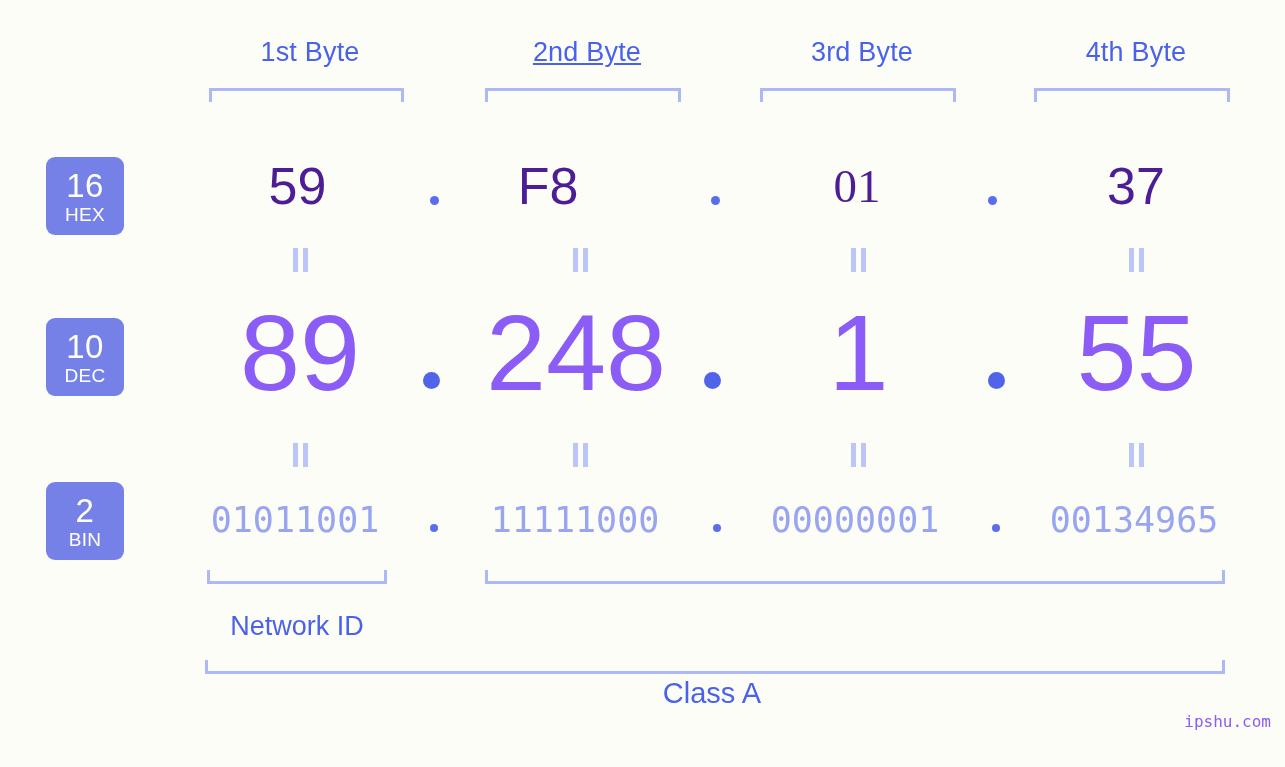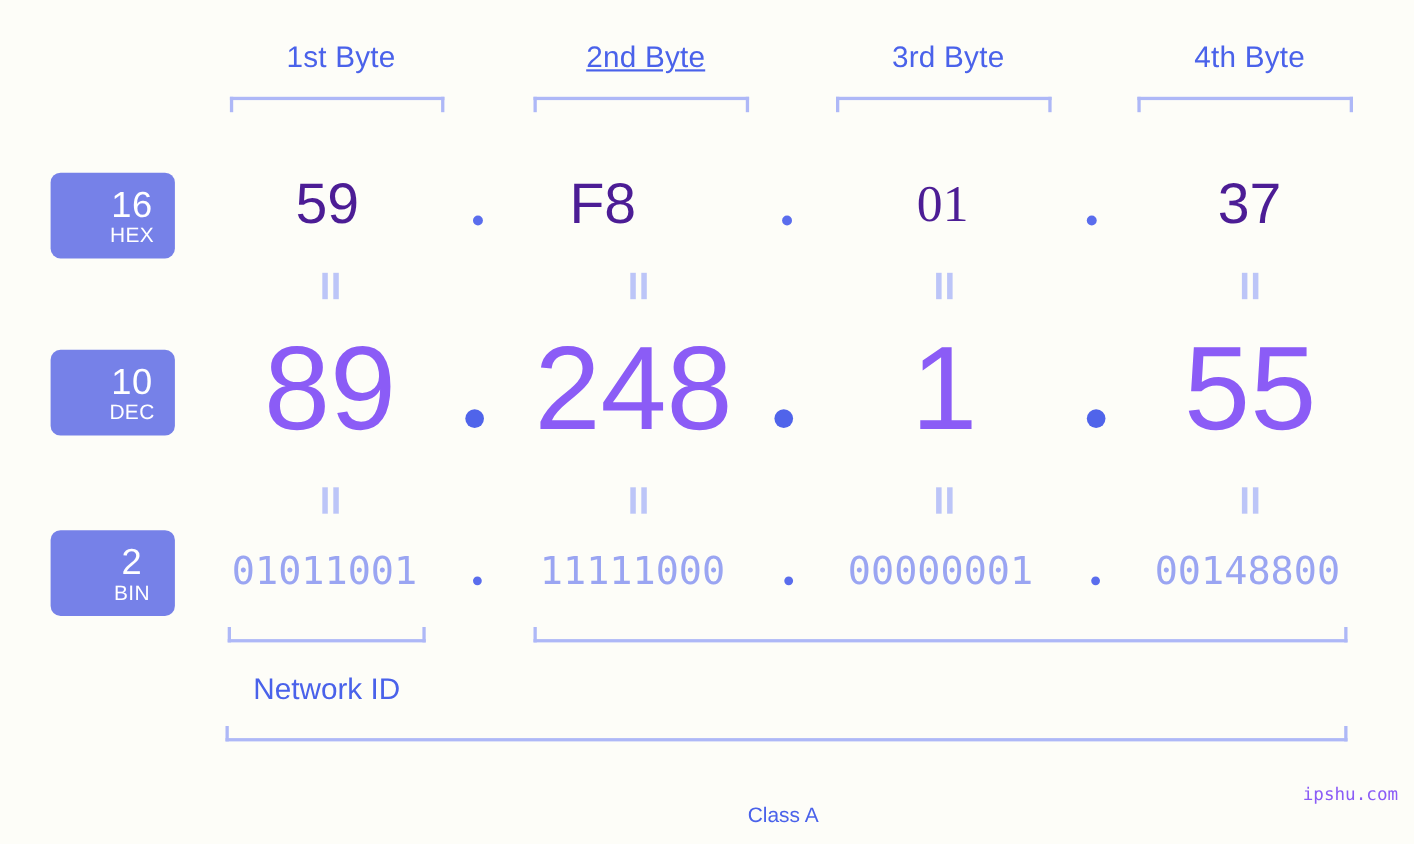--- a/index.html
+++ b/index.html
@@ -61,21 +61,20 @@
     width: 78px;
     height: 78px;
     background: #7681e8;
     border-radius: 9px;
     color: #ffffff;
     display: flex;
     flex-direction: column;
     align-items: center;
     justify-content: center;
     line-height: 1;
-    padding-left: 35px;
   }
   .badge .num {
     font-size: 33px;
     font-weight: 400;
     letter-spacing: 0.5px;
   }
   .badge .name {
     font-size: 19px;
     font-weight: 400;
     margin-top: 3px;
@@ -170,25 +169,25 @@
     line-height: 38px;
     text-align: center;
     font-size: 27px;
     color: #4a62ea;
     white-space: nowrap;
   }
 
   
   .class-label {
     position: absolute;
-    top: 722px;
+    top: 673px;
     height: 40px;
     line-height: 40px;
     text-align: center;
-    font-size: 19px;
+    font-size: 29px;
     color: #4a62ea;
     white-space: nowrap;
   }
 
   
   .watermark {
     position: absolute;
     right: 14px;
     top: 712px;
     font-family: "DejaVu Sans Mono", monospace;
@@ -277,21 +276,21 @@
     <span class="num">2</span>
     <span class="name">BIN</span>
   </div>
 
   <div class="bin-val" style="left:180px; width:230px;">01011001</div>
   <div class="bin-dot" style="left:430px;"></div>
   <div class="bin-val" style="left:460px; width:230px;">11111000</div>
   <div class="bin-dot" style="left:713px;"></div>
   <div class="bin-val" style="left:740px; width:230px;">00000001</div>
   <div class="bin-dot" style="left:992px;"></div>
-  <div class="bin-val" style="left:1019px; width:230px;">00148800</div>
+  <div class="bin-val" style="left:1019px; width:230px;">00134965</div>
 
   <div class="bracket-bottom" style="left:207px; top:570px; width:180px;"></div>
   <div class="bracket-bottom" style="left:485px; top:570px; width:740px;"></div>
 
   <div class="id-label" style="left:182px; width:230px;">Network ID</div>
 
   <div class="bracket-bottom" style="left:205px; top:660px; width:1020px;"></div>
   <div class="class-label" style="left:592px; width:240px;">Class A</div>
 
   <div class="watermark">ipshu.com</div>

